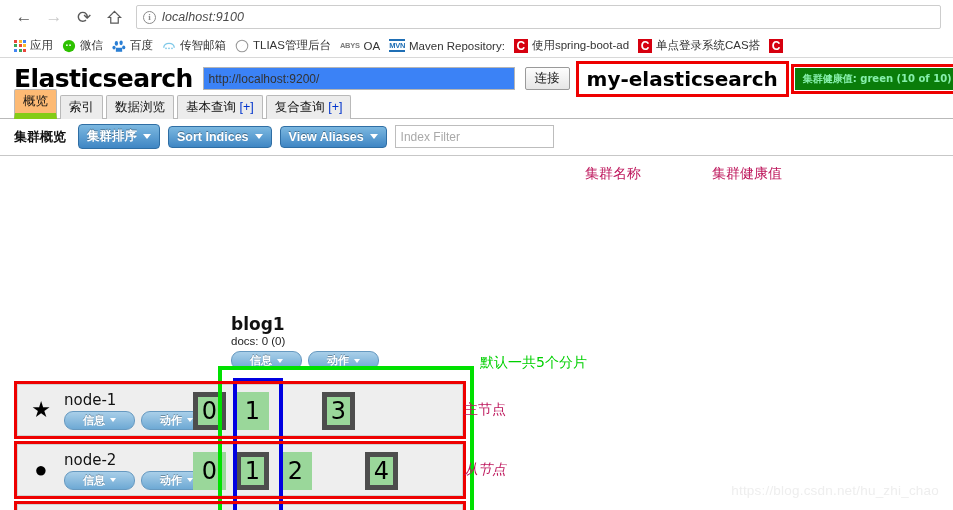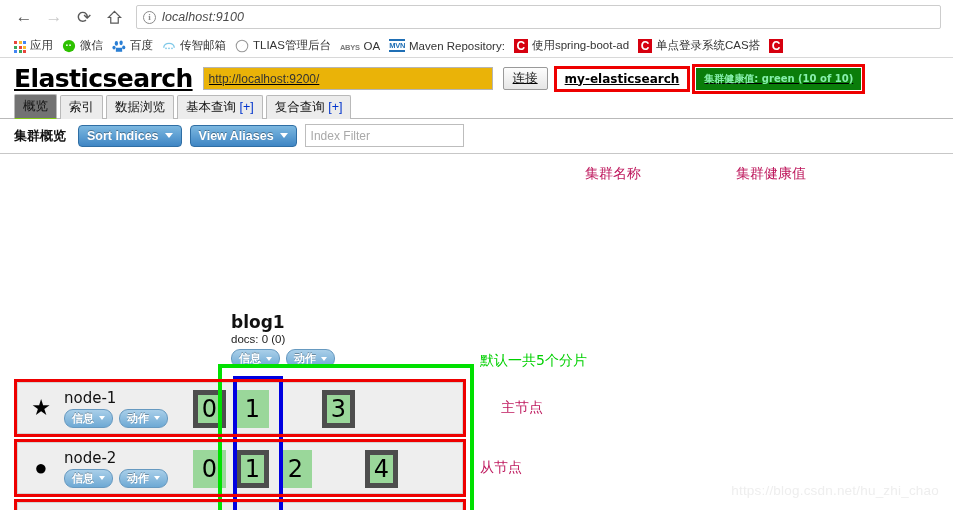--- a/index.html
+++ b/index.html
@@ -35,21 +35,21 @@
     font-family:"Liberation Serif", serif; font-weight:bold; flex:0 0 auto;
   }
   #url-text { font-size:12.5px; color:#4a4a4a; letter-spacing:.1px;font-style:italic; }
 
   #bookmarks-bar {
     height:24px; display:flex; align-items:center;
     padding:0 4px 0 12px; gap:0px; overflow:hidden;
     border-bottom:1px solid #d8d8d8;
   }
   .bm {
-    display:flex; align-items:flex-end; gap:4px;
+    display:flex; align-items:center; gap:4px;
     padding:0 7px 0 2px; white-space:nowrap; flex:0 0 auto;
   }
   .bm-label { font-size:11.5px; color:#333; }
   .bm-ico { width:14px; height:14px; flex:0 0 auto; display:block; }
   .apps-grid {
     width:12px; height:12px; display:grid; grid-template-columns:repeat(3,3px);
     grid-template-rows:repeat(3,3px); gap:1.5px; flex:0 0 auto;
   }
   .apps-grid i { display:block; width:3px; height:3px; }
   .ico-c {
@@ -65,59 +65,58 @@
     font-size:7.5px; font-weight:bold; color:#1f6fb5;
     border-top:2px solid #1f6fb5; border-bottom:2px solid #1f6fb5;
     letter-spacing:-0.3px; flex:0 0 auto; padding:0 0px;
   }
 
   
   #es-app { position:relative; width:953px; background:#fff; }
   #es-header {
     display:flex; align-items:center; padding:6px 10px 2px 14px; gap:10px;
     background:#fff;
-    text-decoration:underline;
   }
   #es-logo {
     font-size:25px; font-weight:bold; color:#000;
     font-family:"DejaVu Sans", sans-serif; letter-spacing:-0.6px;
     white-space:nowrap;
   }
   #es-url-input {
-    flex:0 0 auto; width:290px; height:23px; border:1px solid #b5b5b5;
-    background:#eab308; font-size:12px; color:#333; padding:0 5px;
+    flex:0 0 auto; width:312px; height:23px; border:1px solid #b5b5b5;
+    background:#3b82f6; font-size:12px; color:#333; padding:0 5px;
     font-family:"Liberation Sans", sans-serif;
   }
   #connect-btn {
     height:23px; padding:0 9px; border:1px solid #9a9a9a;
     background:linear-gradient(#fdfdfd,#e6e6e6); font-size:12.5px; color:#222;
     border-radius:2px; cursor:pointer; white-space:nowrap;
   }
   #cluster-name {
-    font-size:12px; font-weight:bold; color:#000; white-space:nowrap;
+    font-size:20px; font-weight:bold; color:#000; white-space:nowrap;
     font-family:"DejaVu Sans", sans-serif; padding:2px 7px;text-align:right;
   }
   #cluster-health {
     background:#0a7d0a; color:#86efac; font-size:10px; font-weight:bold;
     padding:4px 8px; white-space:nowrap;
     font-family:"DejaVu Sans", sans-serif;
   }
   .hl-red { outline:3px solid #ee0000; outline-offset:1px; }
 
   #es-tabs {
     display:flex; align-items:flex-end; gap:3px; padding:2px 0 0 14px;
     border-bottom:1px solid #b9b9b9; height:24px;
   }
   .es-tab {
     font-size:12.5px; color:#111; padding:3px 8px 3px 8px;
     border:1px solid #b9b9b9; border-bottom:none; background:#ececec;
     border-radius:2px 2px 0 0; cursor:pointer; white-space:nowrap;
     position:relative; top:1px;
   }
-  .es-tab.active { background:#737373; border-bottom:1px solid #84cc16; }
+  .es-tab.active { background:#fdba74; border-bottom:6px solid #84cc16; }
   .es-tab .plus { color:#0033cc; }
 
   #es-toolbar {
     display:flex; align-items:center; gap:8px; padding:5px 0 6px 14px;
     border-bottom:1px solid #c7c7c7; background:#fff;
   }
   #overview-title {
     font-size:13px; font-weight:bold; color:#111; white-space:nowrap;
     margin-right:4px;
   }
@@ -147,21 +146,21 @@
   }
   #index-name { font-size:17px; font-weight:bold; color:#111;
     font-family:"DejaVu Sans", sans-serif; line-height:20px;}
   .index-meta { font-size:11.5px; color:#222; line-height:14px; }
   #index-btns { display:flex; gap:6px; margin-top:3px; }
 
   .pill {
     display:flex; align-items:center; gap:5px;
     background:linear-gradient(#a9cfe9,#6ea9d4);
     border:1px solid #6699c0; border-radius:9px;
-    color:#fff; font-size:11px; font-weight:bold; padding:1px 7px;
+    color:#fff; font-size:11px; font-weight:bold; padding:1px 18px;
     text-shadow:0 -1px 0 rgba(0,0,0,.3); cursor:pointer; white-space:nowrap;
   }
   .pill .caret-down { border-top-color:#fff; border-left-width:3.5px;
      border-right-width:3.5px; border-top-width:4.5px;}
 
   .node-row {
     position:absolute; left:17px; width:446px; height:52px;
     background:#eeeeee; border:1px solid #d2d2d2;
     display:flex; align-items:center;
   }
@@ -313,20 +312,24 @@
   <div id="es-tabs">
       <div class="es-tab active"><span>概览</span></div>
       <div class="es-tab"><span>索引</span></div>
       <div class="es-tab"><span>数据浏览</span></div>
       <div class="es-tab"><span>基本查询</span><span class="plus"> [+]</span></div>
       <div class="es-tab"><span>复合查询</span><span class="plus"> [+]</span></div>
     </div>
 
   <div id="es-toolbar">
     <div id="overview-title">集群概览</div>
+    <div class="blue-btn">
+      <span>集群排序</span>
+      <span class="caret-down"></span>
+    </div>
     <div class="blue-btn">
       <span>Sort Indices</span>
       <span class="caret-down"></span>
     </div>
     <div class="blue-btn">
       <span>View Aliases</span>
       <span class="caret-down"></span>
     </div>
     <input id="index-filter" type="text" placeholder="Index Filter" style="">
   </div>
@@ -420,22 +423,22 @@
         </div>
       </div>
 
     <div class="box" id="green-box"></div>
     <div class="box" id="blue-box"></div>
     <div class="box red-box" id="red-node1"></div>
     <div class="box red-box" id="red-node2"></div>
     <div class="box red-box" id="red-node3"></div>
 
     <div class="anno green" style="left:480px; top:198px;">默认一共5个分片</div>
-    <div class="anno red" style="left:501px; top:245px;">主节点</div>
-    <div class="anno red" style="left:480px; top:305px;">从节点</div>
+    <div class="anno red" style="left:464px; top:245px;">主节点</div>
+    <div class="anno red" style="left:464px; top:305px;font-style:italic;">从节点</div>
 
   </div>
 
   <div class="anno red" style="position:absolute; left:585px; top:107px;">集群名称</div>
-  <div class="anno red" style="position:absolute; left:736px; top:107px;">集群健康值</div>
+  <div class="anno red" style="position:absolute; left:712px; top:107px;">集群健康值</div>
 </div>
 
 <div id="watermark">https://blog.csdn.net/hu_zhi_chao</div>
 
 </body></html>

